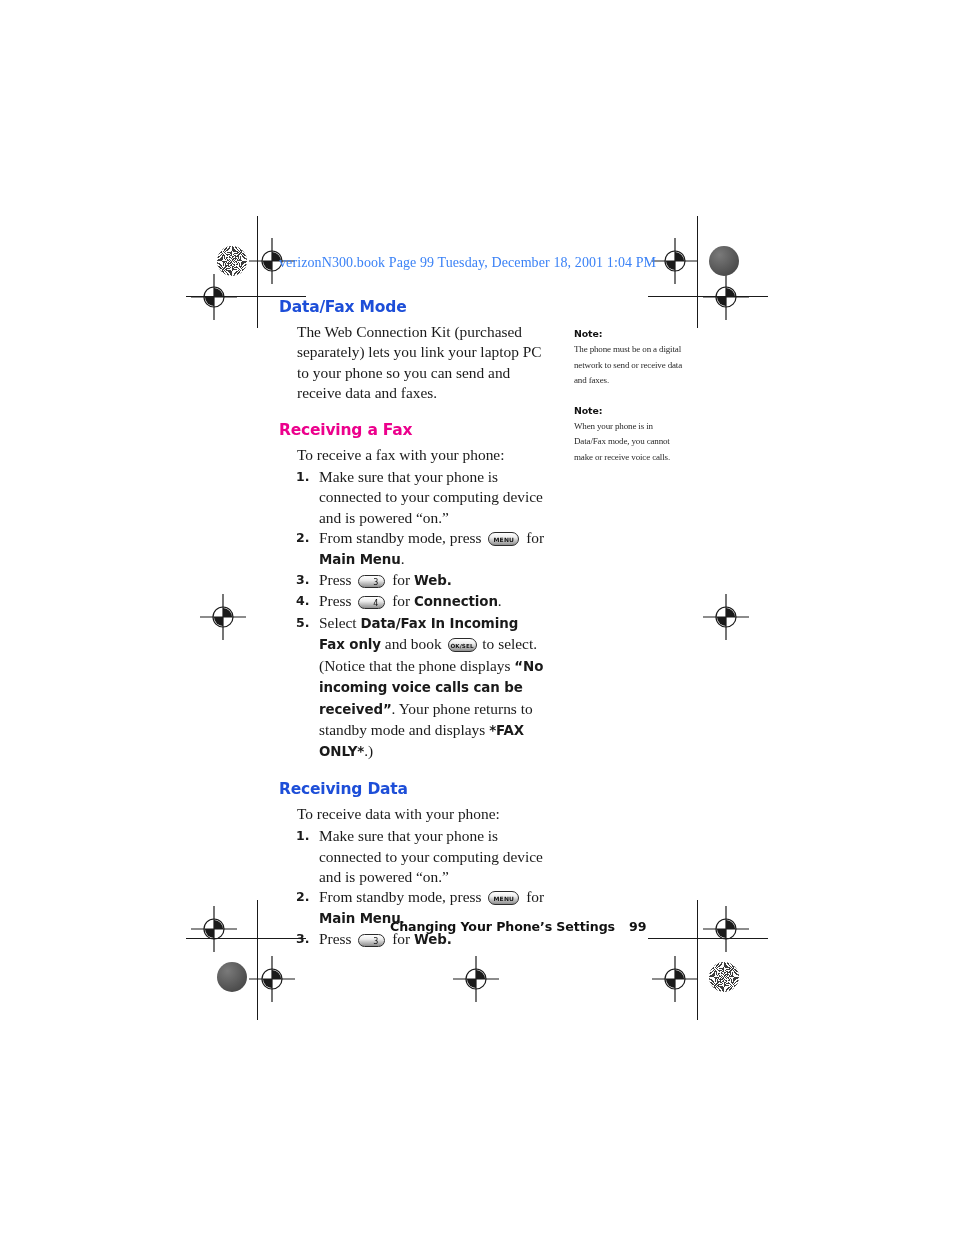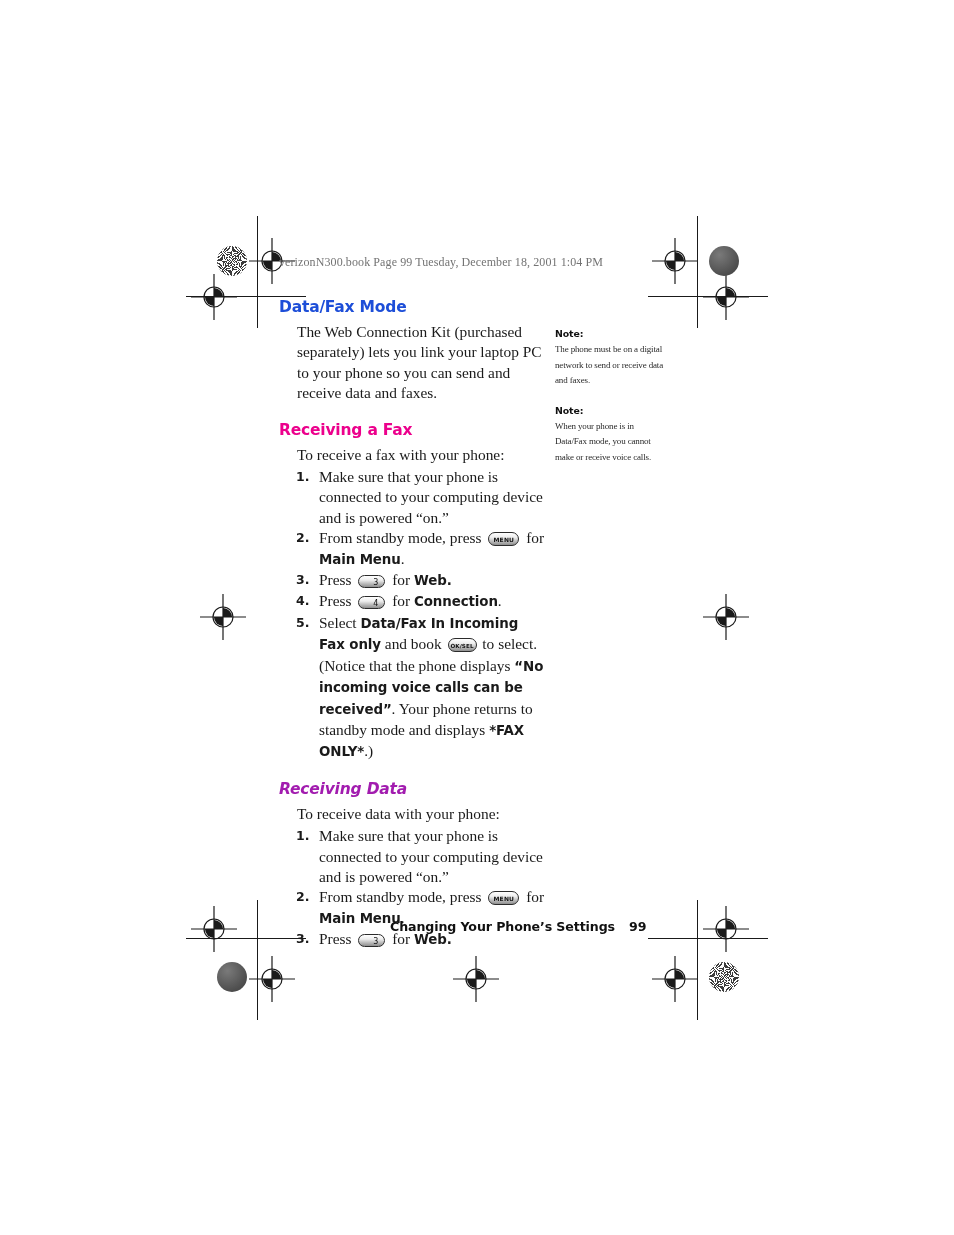--- a/index.html
+++ b/index.html
@@ -44,22 +44,22 @@
   }
   .dotmark.burst {
     background:
       repeating-conic-gradient(#3c3c3c 0deg 3deg, #ffffff 3deg 6deg);
   }
 
   
   .slug {
     position: absolute;
     font-family: "Liberation Serif", serif;
-    font-size: 12px;
-    color: #737373;
+    font-size: 14px;
+    color: #3b82f6;
     white-space: nowrap;
     letter-spacing: 0.1px;
   }
 
   
   .content {
     position: absolute;
     left: 279px;
     top: 298px;
     width: 266px;
@@ -153,21 +153,21 @@
     font-size: 8px;
     font-weight: normal;
     margin: 0 3px;
     text-align: right;
     padding-right: 6px;
   }
 
   
   .notes {
     position: absolute;
-    left: 555px;
+    left: 574px;
     top: 328px;
     width: 112px;
     font-family: "DejaVu Sans", "Liberation Sans", sans-serif;
   }
   .note-block { margin-bottom: 16px; }
   .note-label {
     font-size: 9.4px;
     font-weight: bold;
     color: #111;
     margin-bottom: 3px;
@@ -344,21 +344,21 @@
       <span>Press </span><span class="key num">3</span><span> for </span><b class="ui">Web.</b>
     </li>
     <li>
       <span>Press </span><span class="key num">4</span><span> for </span><b class="ui">Connection</b><span>.</span>
     </li>
     <li>
       <span>Select </span><b class="ui">Data/Fax In Incoming Fax only</b><span> and book </span><span class="key oksel">OK/SEL</span><span> to select. (Notice that the phone displays </span><b class="ui">“No incoming voice calls can be received”</b><span>. Your phone returns to standby mode and displays </span><b class="ui">*FAX ONLY*</b><span>.)</span>
     </li>
   </ol>
 
-  <h2 class="section spaced" style="color: #a21caf; font-style: italic;">Receiving Data</h2>
+  <h2 class="section spaced" style="color: #1d4ed8;">Receiving Data</h2>
   <p class="body">To receive data with your phone:</p>
 
   <ol class="steps">
     <li>
       <span>Make sure that your phone is connected to your computing device and is powered “on.”</span>
     </li>
     <li>
       <span>From standby mode, press </span><span class="key menu">MENU</span><span> for </span><b class="ui">Main Menu</b><span>.</span>
     </li>
     <li>

